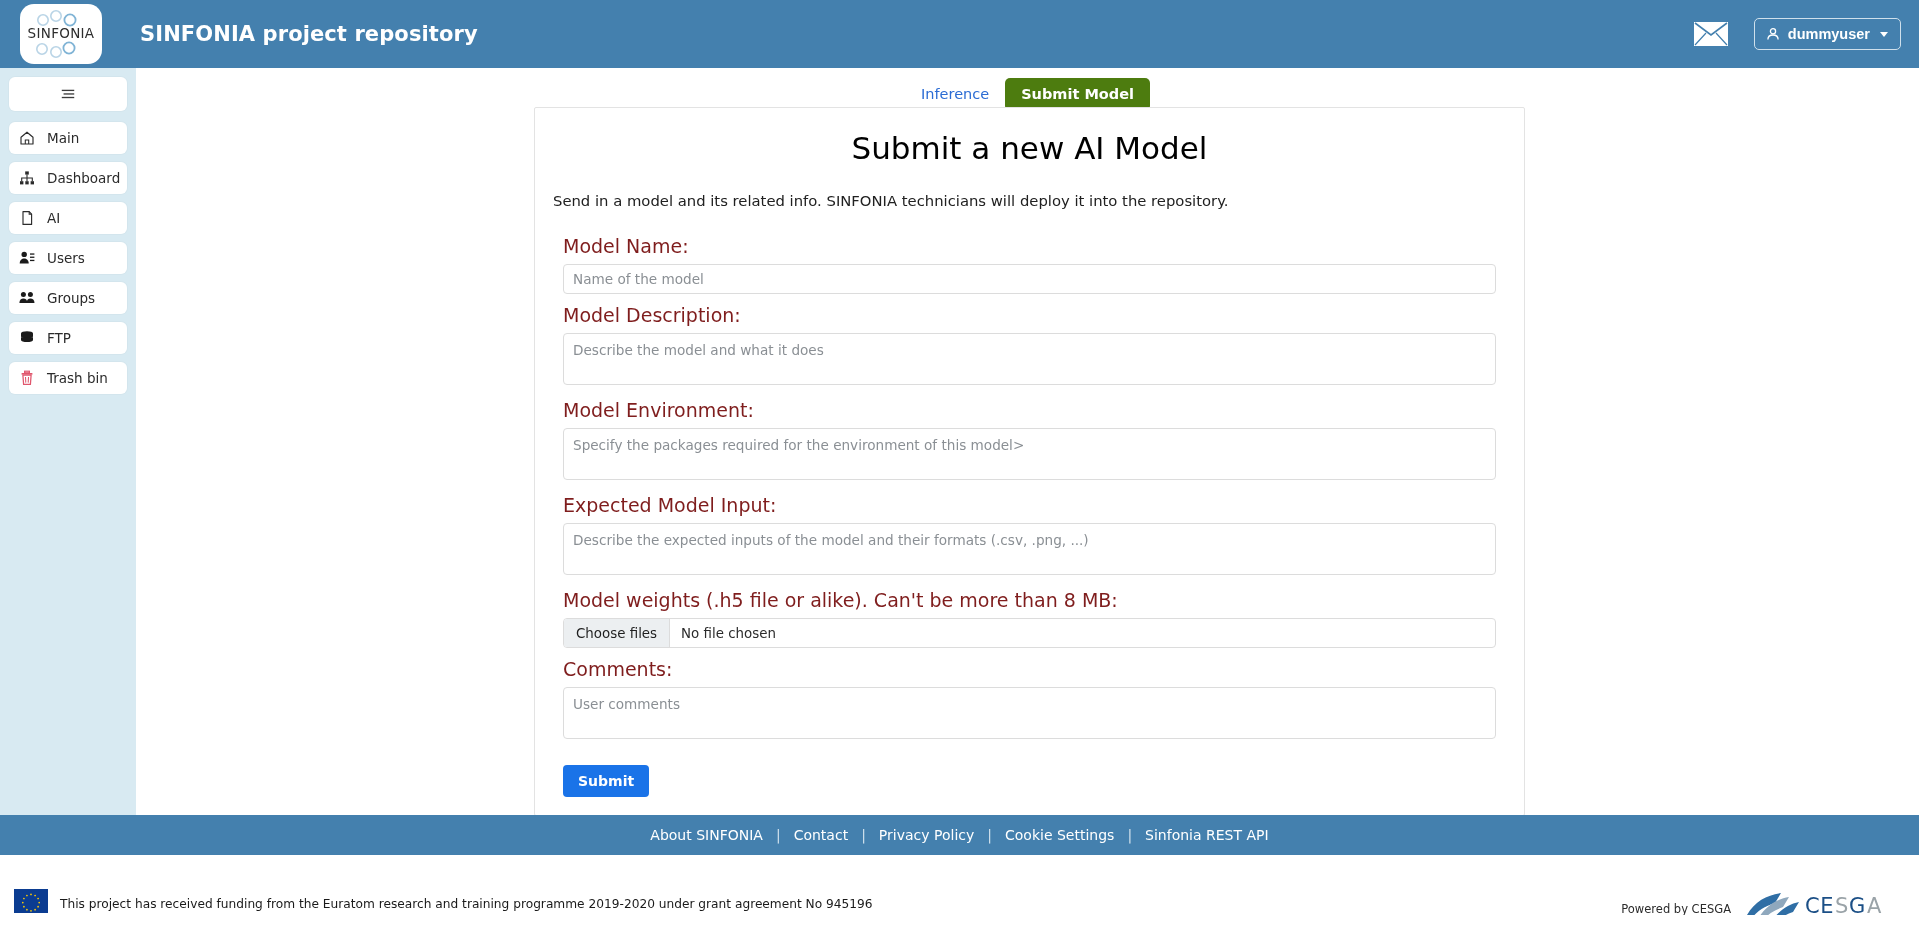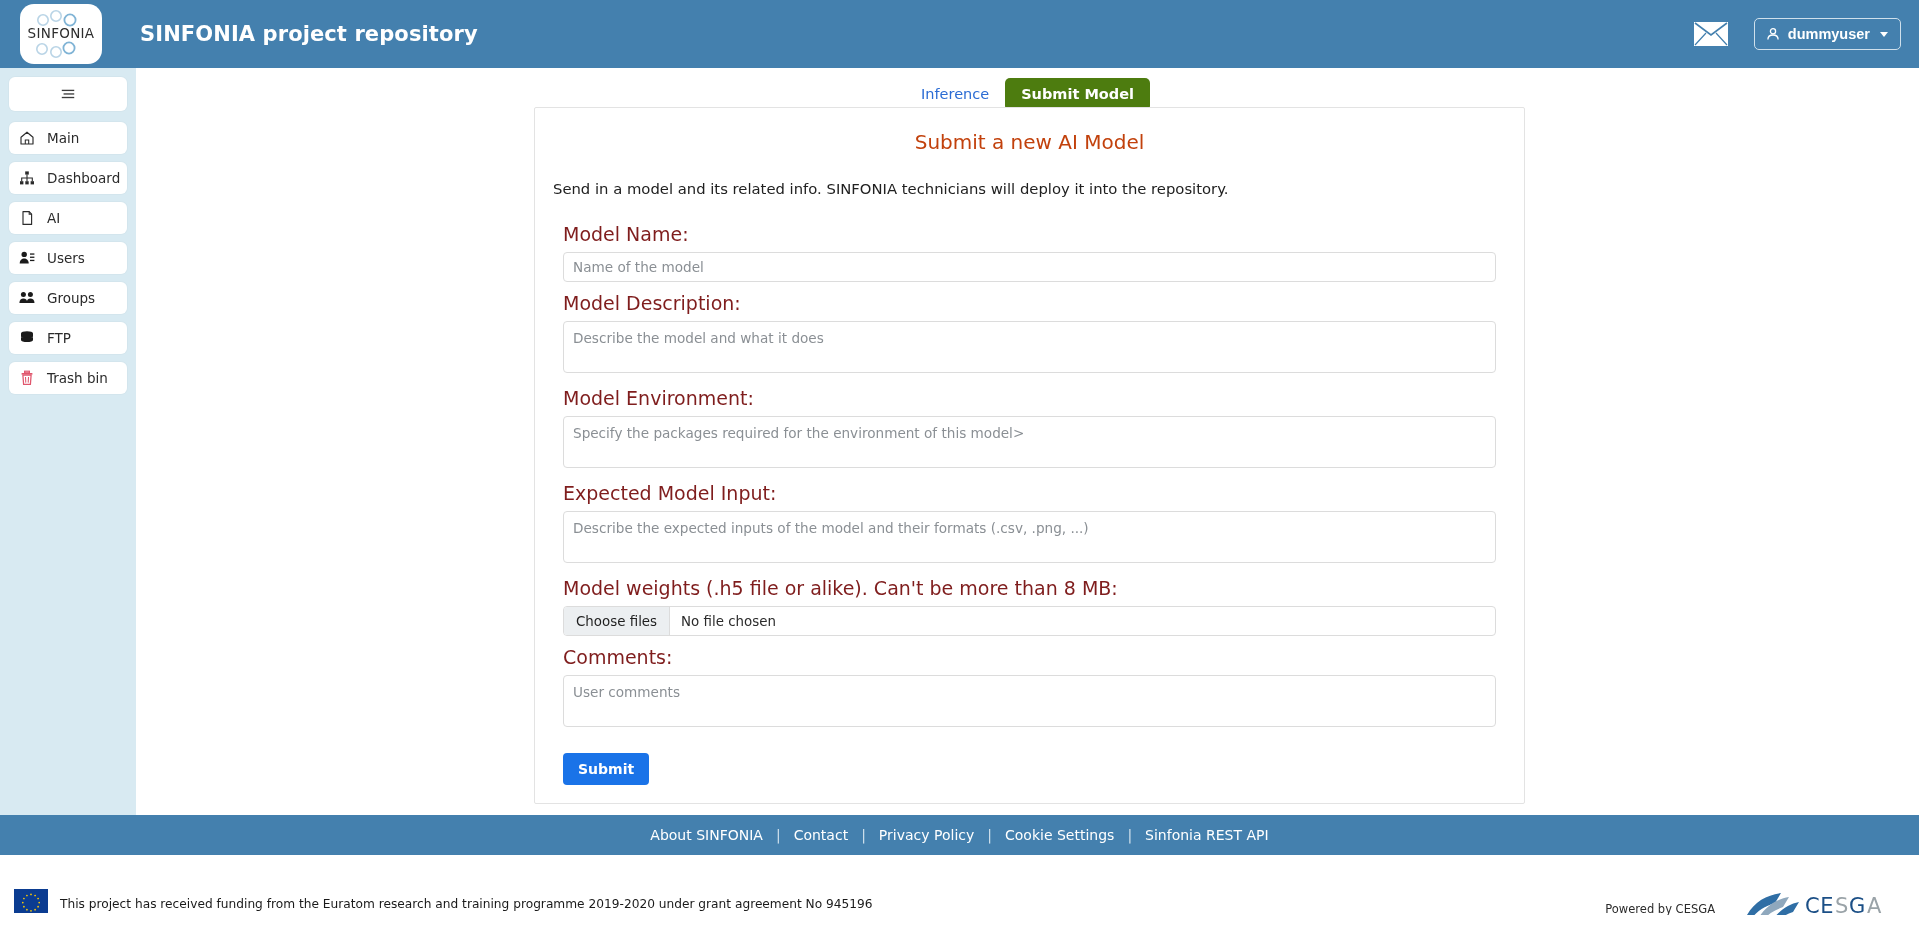--- a/index.html
+++ b/index.html
@@ -95,21 +95,21 @@
   .card {
     position: absolute; left: 398px; top: 39px;
     width: 991px;
     background: #ffffff;
     border: 1px solid #e3e3e3;
     border-radius: 2px;
     padding: 16px 15px 18px 15px;
   }
   .card-title {
     text-align: center;
-    font-size: 20px; font-weight: normal; color: #c2410c;
+    font-size: 31px; font-weight: normal; color: #000000;
     margin: 6px 0 26px 0;
   }
   .card-sub {
     font-size: 14.8px; color: #212121; margin: 0 0 26px 3px;
   }
   .field { margin: 0 0 10px 0; padding: 0 13px; }
   .field-label {
     font-size: 19px; color: #7f1d1d; margin-bottom: 7px;
   }
   .inp, .tarea {
@@ -171,21 +171,21 @@
   }
   .eu-flag {
     position: absolute; left: 14px; top: 10px;
   }
   .eu-text {
     position: absolute; left: 60px; top: 18px;
     font-size: 12.2px; color: #1a1a1a; white-space: nowrap;
   }
   .cesga-wrap {
     position: absolute; right: 14px; top: 10px;
-    display: flex; align-items: center; gap: 28px;
+    display: flex; align-items: center; gap: 12px;
   }
   .cesga-text { font-size: 11.5px; color: #2b2b2b; white-space: nowrap; }
 
   .bottom-strip {
     position: absolute; left: 0; top: 915px;
     width: 1919px; height: 31px; background: #ffffff;
   }
 </style>
 </head>
 <body>

